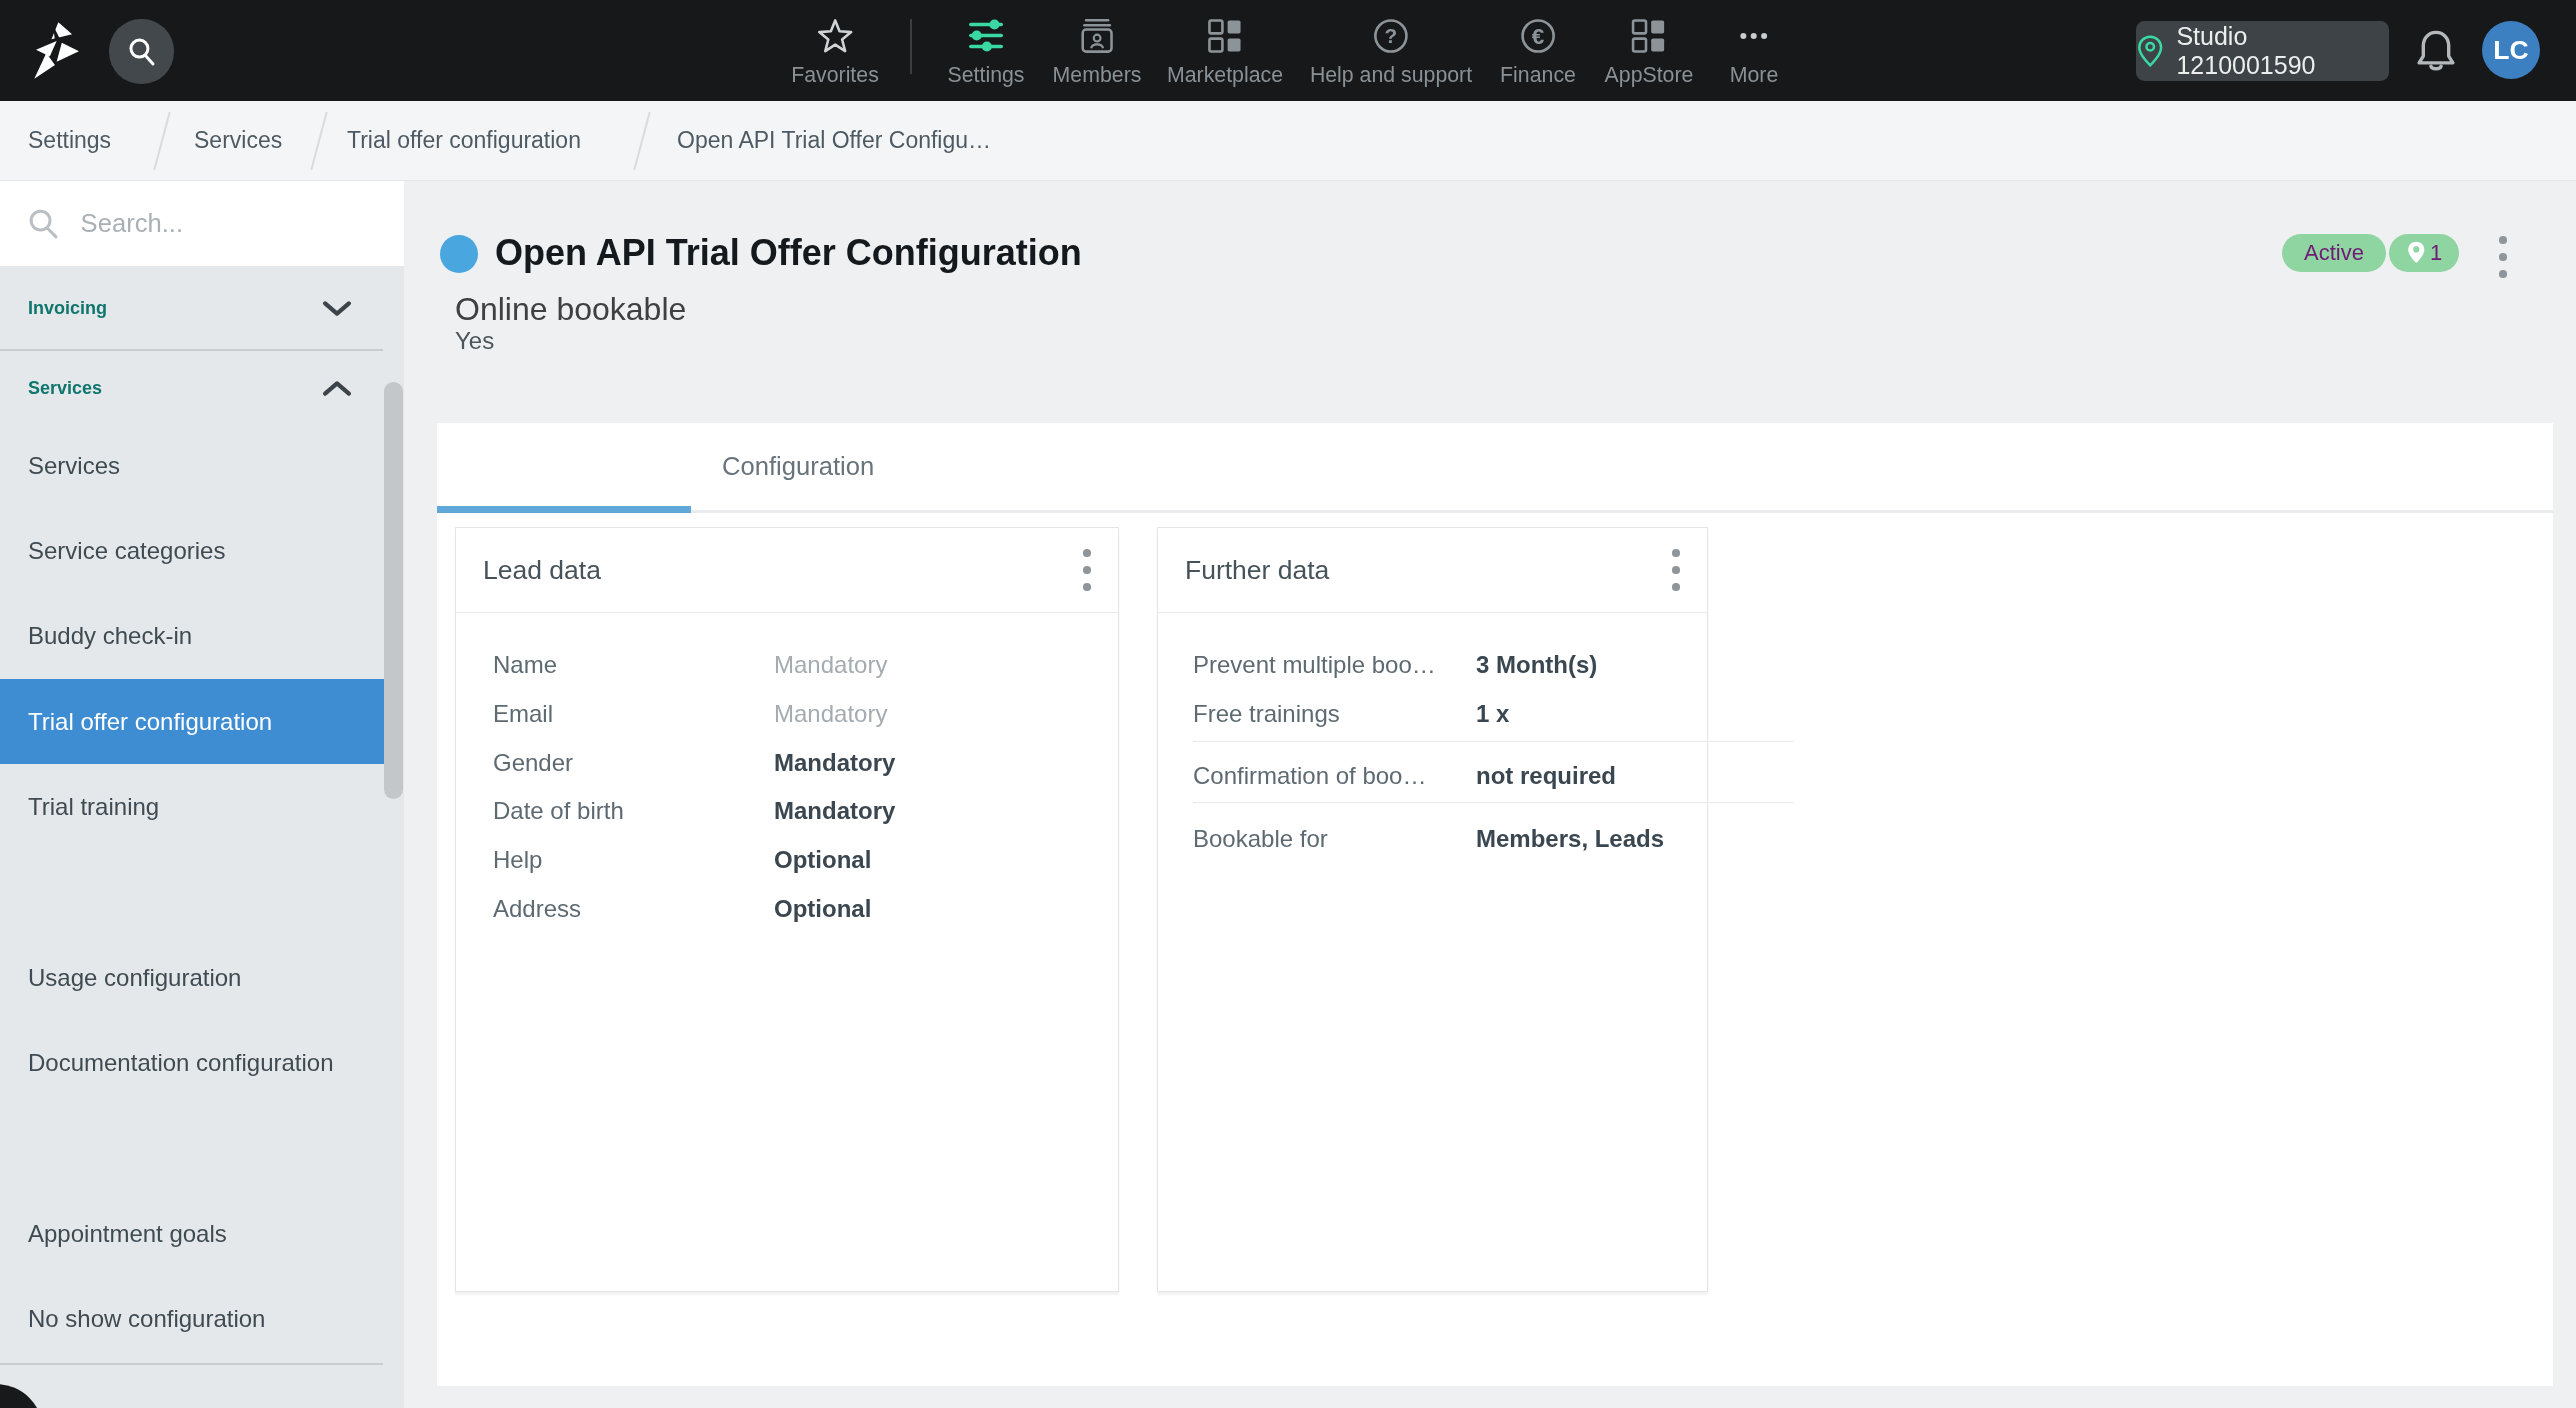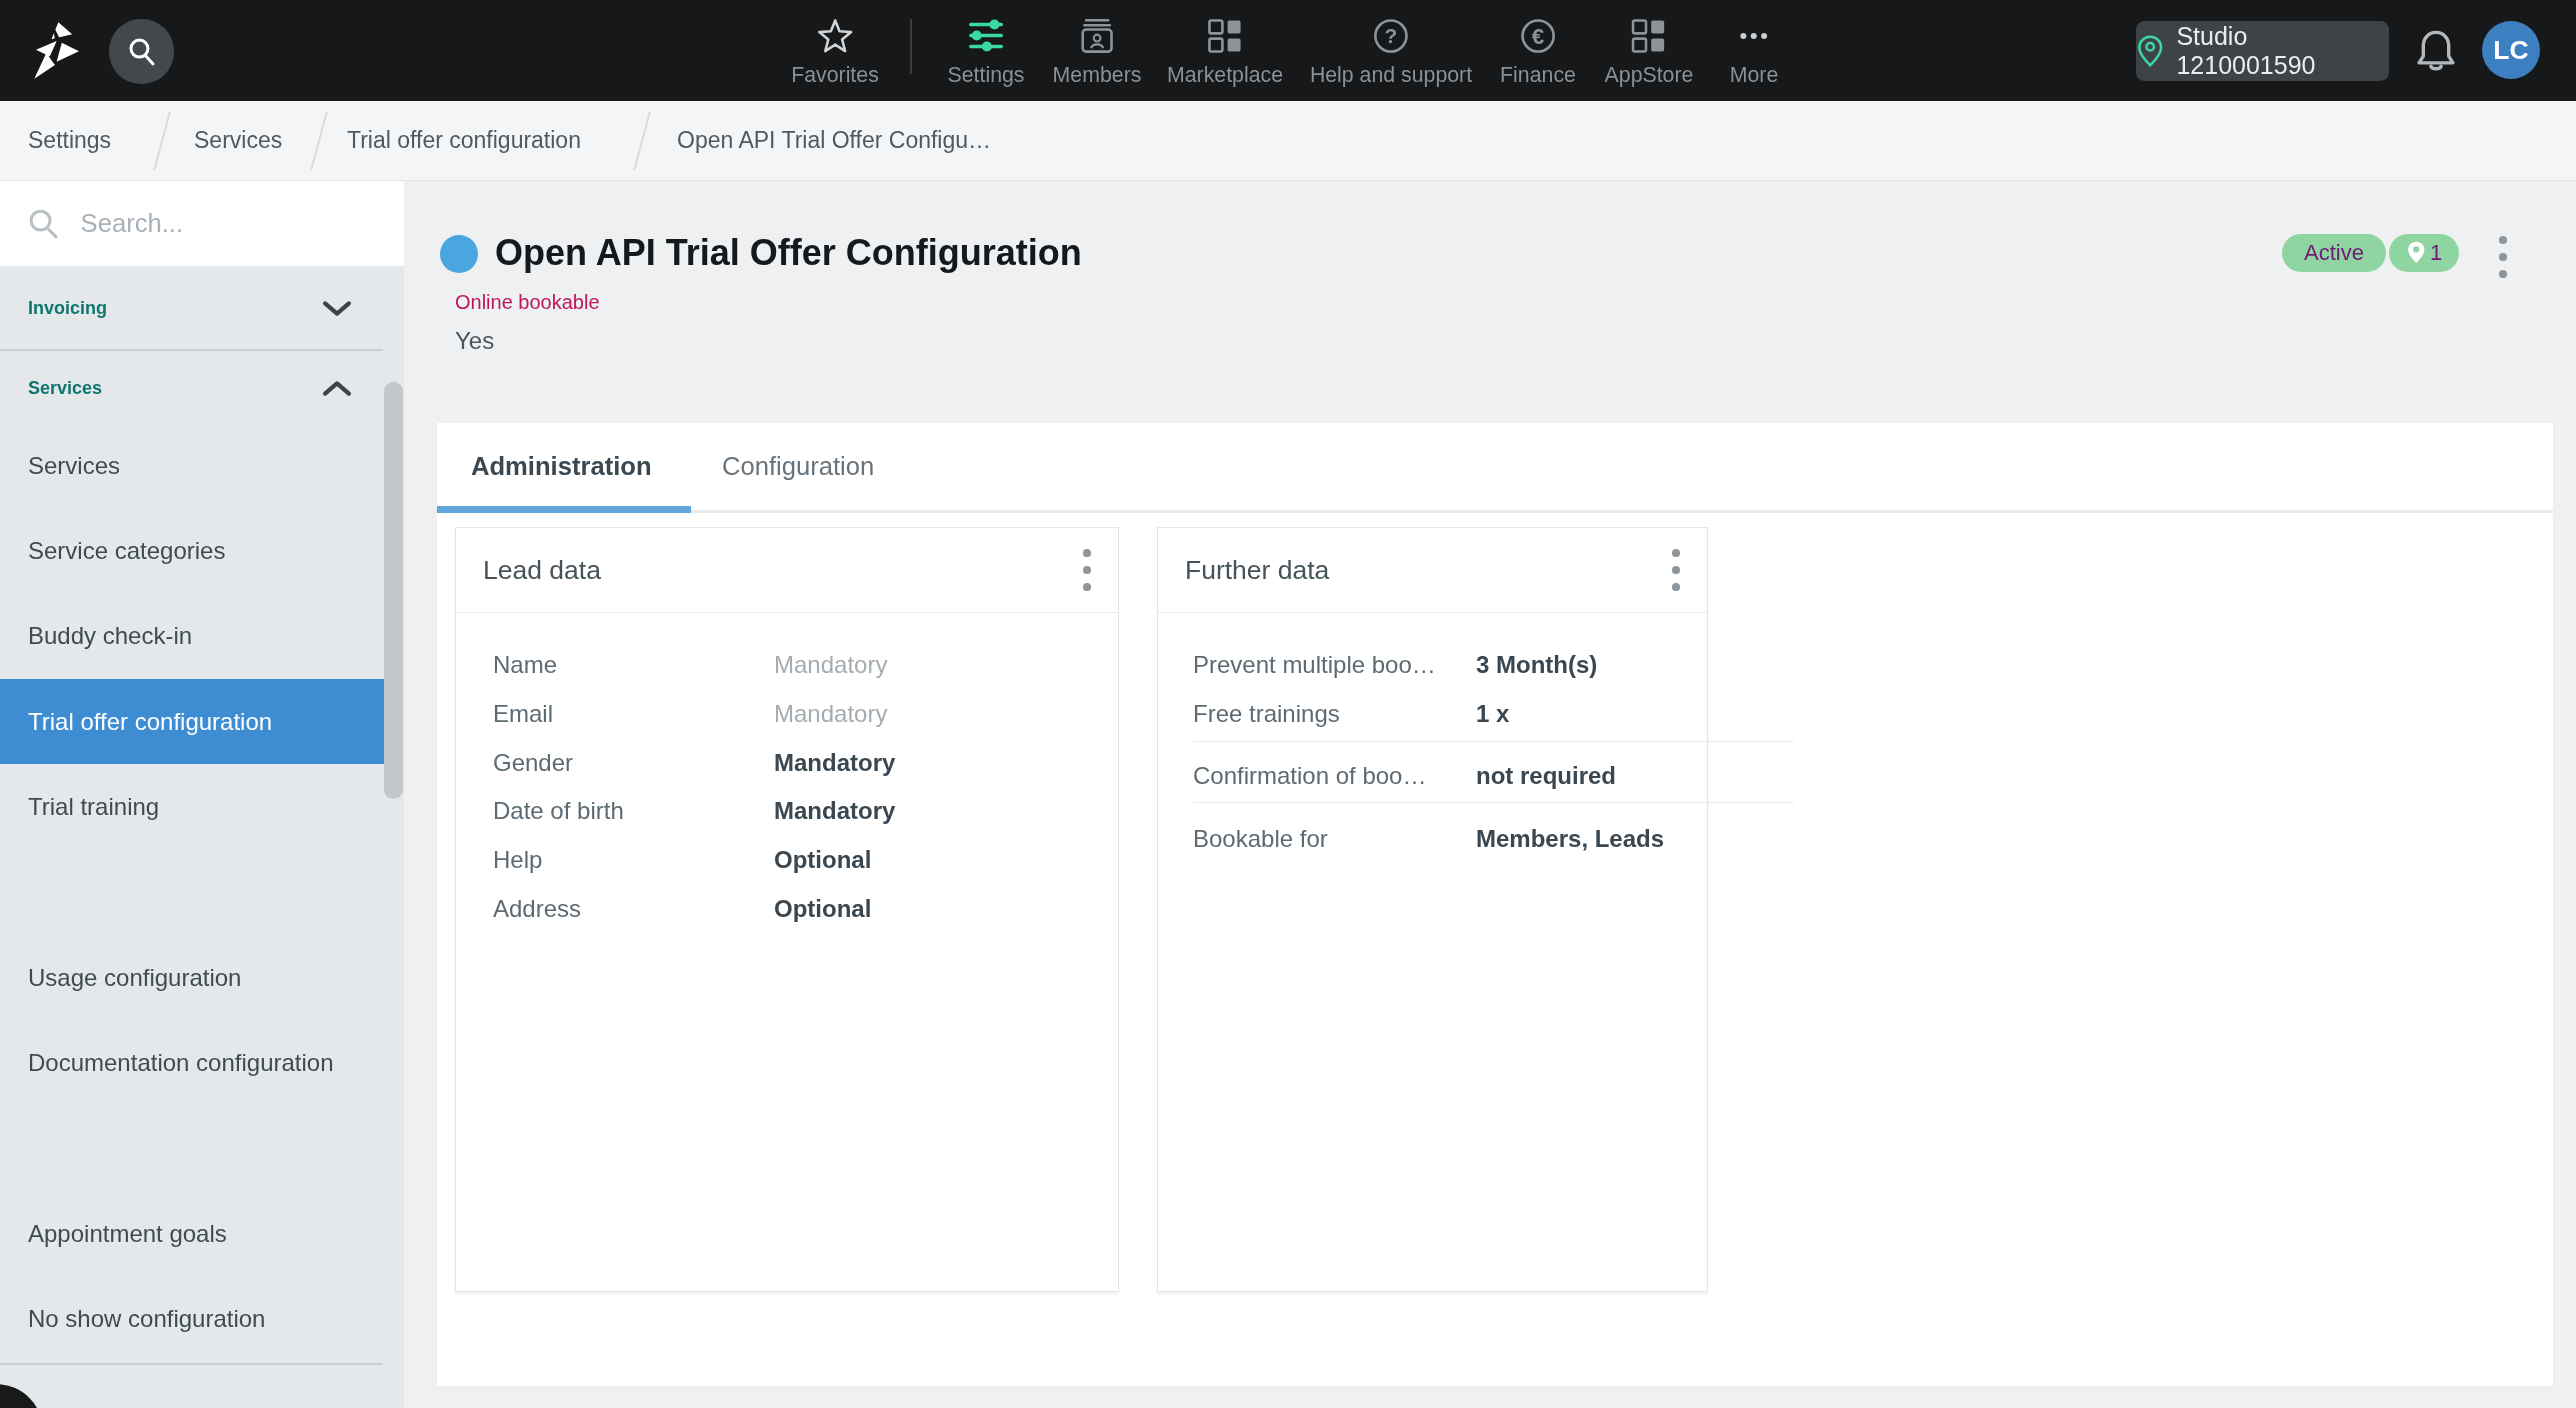--- a/index.html
+++ b/index.html
@@ -45,21 +45,21 @@
   .side-divider { position:absolute; left:0; width:383px; height:1.7px; background:#c9cdd0; }
   .side-item { position:absolute; left:0; width:386px; height:85px; display:flex; align-items:center; cursor:pointer; }
   .side-item span { margin-left:28px; font-size:24px; color:#3f4b53; white-space:nowrap; }
   .side-item.selected { background:#3e8dd3; }
   .side-item.selected span { color:#ffffff; }
   .side-scroll { position:absolute; left:384px; top:201px; width:19px; height:417px; border-radius:9.4px; background:#c4c7c9; cursor:pointer; }
 
   
   .title-circle { position:absolute; left:440px; top:235px; width:38px; height:38px; border-radius:50%; background:#4aa6de; }
   .page-title { position:absolute; left:495px; top:232px; font-size:36px; font-weight:bold; color:#14191d; white-space:nowrap; }
-  .sub-label { position:absolute; left:455px; top:291px; font-size:20px; color:#be185d; }
+  .sub-label { position:absolute; left:455px; top:291px; font-size:32px; color:#404040; }
   .sub-value { position:absolute; left:455px; top:327px; font-size:24px; color:#4c565d; }
   .badge { position:absolute; top:234px; height:38px; border-radius:19px; background:#8fd5a1; color:#701a75;
            font-size:22px; display:flex; align-items:center; justify-content:center; }
   .badge-active { left:2282px; padding:0 22px; }
   .badge-loc { left:2389px; padding:0 17px; gap:3.4px; cursor:pointer; }
   .kebab { display:flex; flex-direction:column; align-items:center; gap:9.4px; cursor:pointer; }
   .kebab i { width:7.7px; height:7.7px; border-radius:50%; background:#8f969b; }
   .kebab-page { position:absolute; left:2499px; top:236px; }
 
   
@@ -308,21 +308,20 @@
     </svg>
     <span>1</span>
   </div>
   <div class="kebab kebab-page">
       <i></i>
       <i></i>
       <i></i>
     </div>
 
   <section class="panel">
-    <div class="tab tab-admin">Administration</div>
     <div class="tab tab-config">Configuration</div>
     <div class="tabbar-border"></div>
     <div class="tab-underline"></div>
 
     <div class="card card-lead">
       <div class="card-head">
         <span class="ct">Lead data</span>
         <div class="kebab">
             <i></i>
             <i></i>

